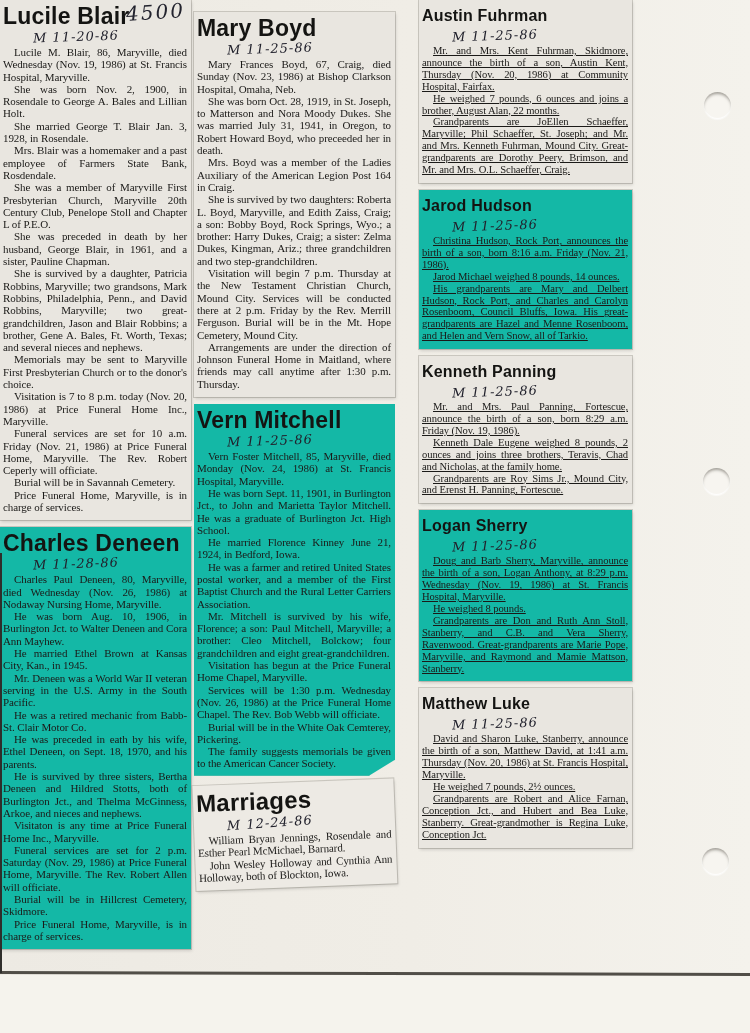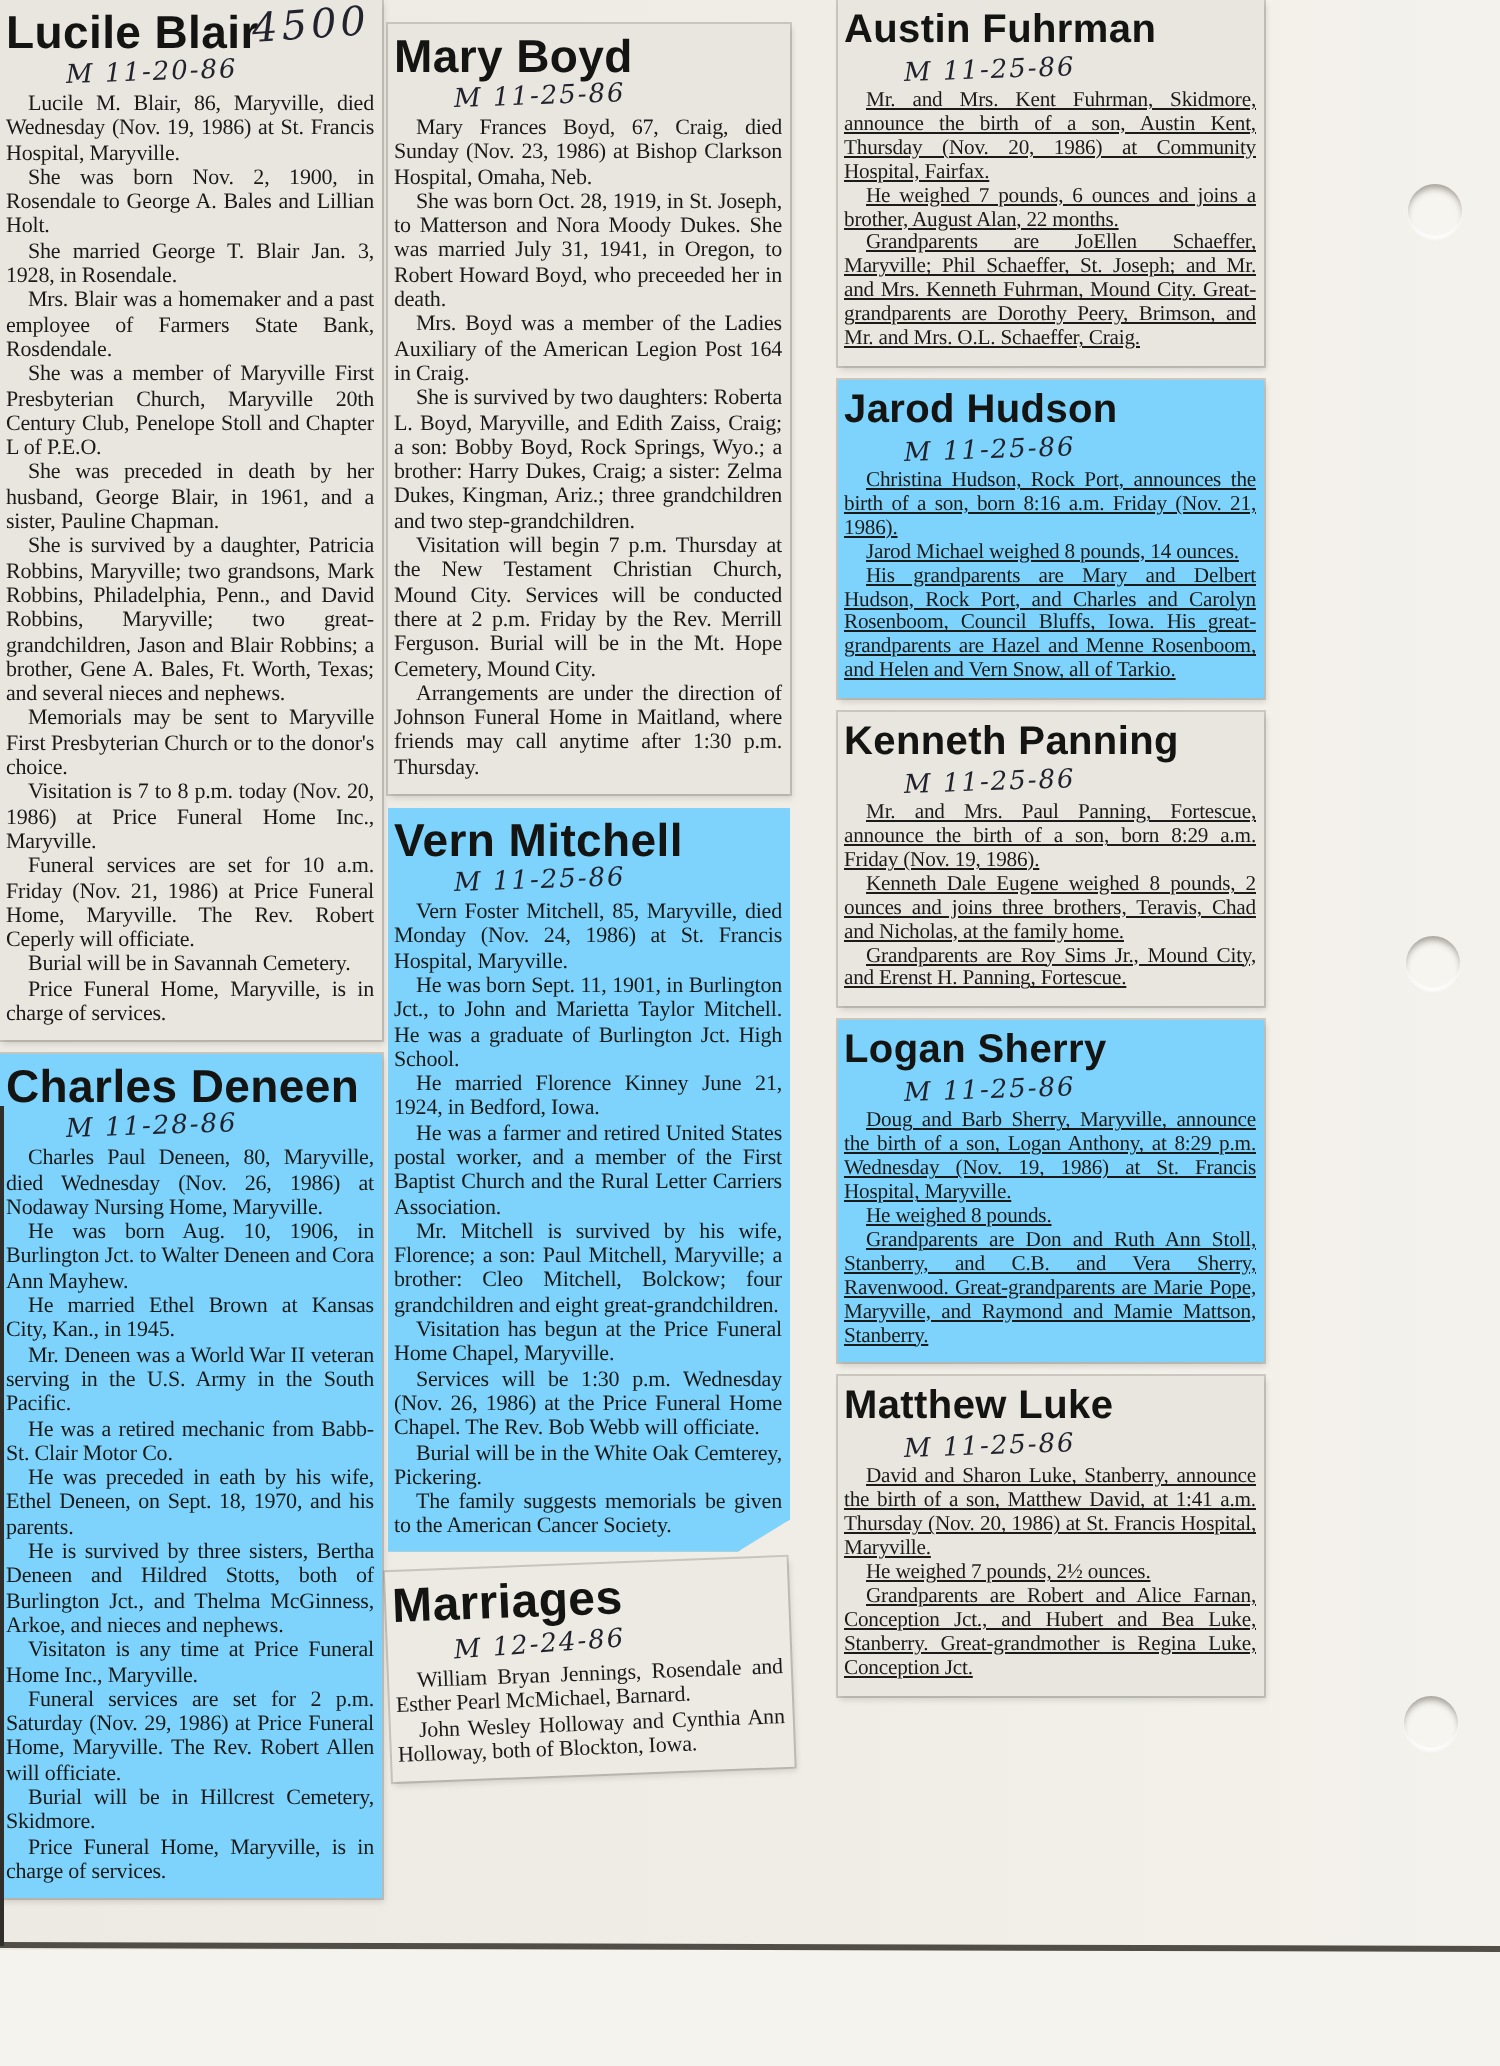--- a/index.html
+++ b/index.html
@@ -10,26 +10,26 @@
   }
   .col{position:absolute;top:0;}
   #col1{left:0;width:191px;}
   #col2{left:194px;width:201px;margin-top:12px;}
   #col3{left:419px;width:213px;}
   .clip{
     background:#e9e6e0;
     box-shadow:0 0 0 1px rgba(105,100,88,.28),1px 2px 3px rgba(0,0,0,.13);
     padding:5px 4px 7px 3px;margin-bottom:7px;position:relative;
   }
-  .clip.alt{background:#7dd3fc;}
+  .clip.alt{background:#14b8a6;}
   .headline{
     margin:0;font-family:"Liberation Sans",sans-serif;font-weight:700;
     font-size:23px;line-height:22px;letter-spacing:.2px;color:#141412;
   }
-  #col3 .headline{font-size:20px;line-height:21px;}
+  #col3 .headline{font-size:16px;line-height:21px;}
   #clip-marriages .headline{font-size:24px;line-height:25px;}
   .hand{
     display:inline-block;font-family:"DejaVu Serif",serif;font-style:italic;
     font-size:13px;color:#22222d;margin:0 0 2px 30px;transform:rotate(-2deg);
     letter-spacing:1px;
   }
   .body p{
     margin:0;text-indent:11px;text-align:justify;
     font-size:11px;line-height:12.3px;letter-spacing:-.1px;
   }

